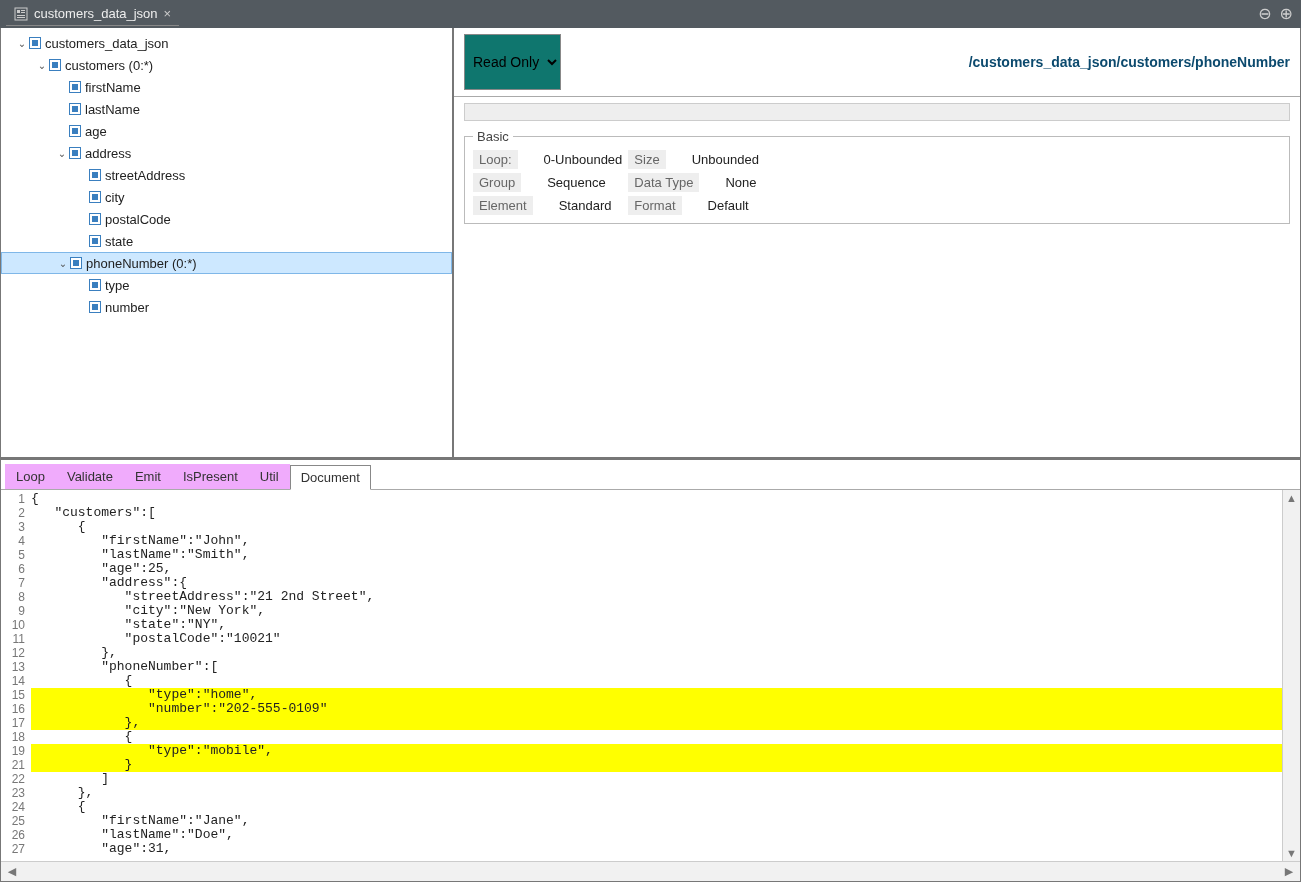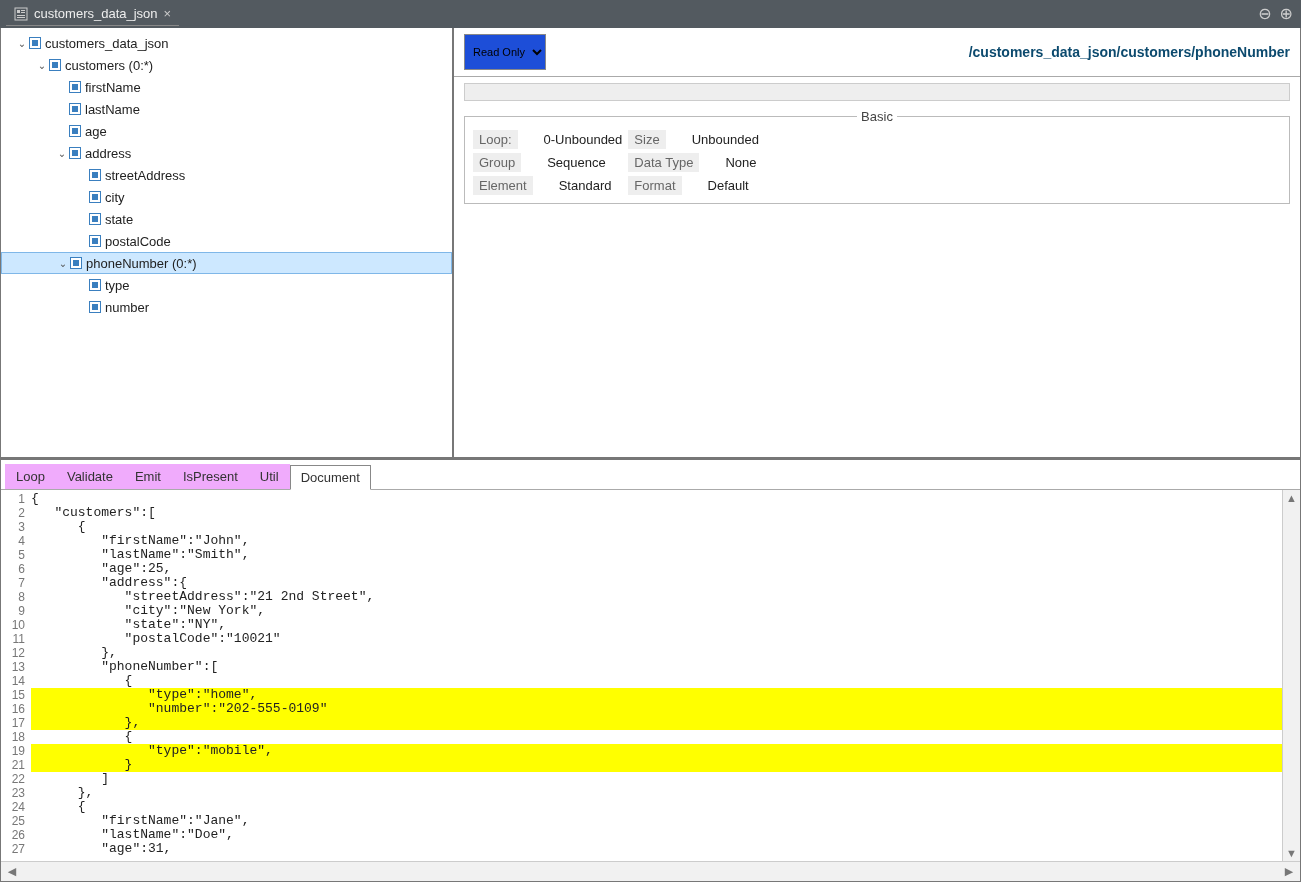--- a/index.html
+++ b/index.html
@@ -14,24 +14,24 @@
 .tree-panel { width: 453px; border-right: 2px solid #777; overflow: auto; padding: 4px 0; }
 .tree-row { display: flex; align-items: center; height: 22px; padding-right: 8px; cursor: default; }
 .tree-row.selected { background: #cde8ff; border: 1px solid #7fb7e8; }
 .tree-indent { display:inline-block; }
 .chevron { width: 14px; display: inline-flex; justify-content: center; cursor: pointer; color: #555; font-size: 10px;}
 .node-icon { width: 12px; height: 12px; display:inline-block; margin-right: 4px; background: #fff; border: 1px solid #3a7fbf; position: relative;}
 .node-icon::after { content:""; position:absolute; left:2px; top:2px; width:6px; height:6px; background:#3a7fbf;}
 .tree-label { font-size: 13px; color: #222; }
 .detail-panel { flex: 1; display: flex; flex-direction: column; }
 .detail-top { display:flex; align-items:center; justify-content: space-between; padding: 6px 10px; border-bottom: 1px solid #aaa; }
-.mode-select { font-size: 11px; padding: 10px 4px; border: 1px solid #888; background: #1d4ed8;}
+.mode-select { font-size: 14px; padding: 18px 4px; border: 1px solid #888; background: #0f766e;}
 .path-text { font-weight: bold; font-size: 14px; color: #0c4a6e;}
 .grey-strip { height: 18px; background: #eee; border: 1px solid #ccc; margin: 6px 10px 4px 10px;}
-.basic-fieldset { margin: 4px 10px; border: 1px solid #bbb; padding: 6px 8px 8px 8px; text-align: center; }
+.basic-fieldset { margin: 4px 10px; border: 1px solid #bbb; padding: 6px 8px 8px 8px; }
 .basic-fieldset legend { font-size: 13px; color: #444; padding: 0 4px;}
 .prop-grid { display: grid; grid-template-columns: auto 1fr; row-gap: 4px; column-gap: 0;}
 .prop-cell { display: flex; gap: 20px; align-items: center; }
 .prop-label { background: #eee; padding: 2px 6px; color: #666; font-size: 13px;}
 .prop-value { padding: 2px 6px; color: #222; font-size: 13px;}
 .bottom-panel { border: 1px solid #777; border-top: 2px solid #777; height: 424px; display:flex; flex-direction: column;}
 .sub-tabs { display:flex; padding: 4px 4px 0 4px; border-bottom: 1px solid #aaa;}
 .sub-tab { padding: 4px 10px; font-size: 13px; color: #333; border: 1px solid transparent; border-bottom: none; cursor: pointer; background: #f0abfc;}
 .sub-tab.active { border: 1px solid #888; border-bottom: 1px solid #fff; position: relative; top: 1px; background: #fff;}
 .code-area { flex:1; overflow: auto; position: relative; font-family: "Consolas","Courier New",monospace; font-size: 13px; line-height: 14px; padding: 2px 0; background: #fff;}
@@ -116,27 +116,27 @@
       <div class="tree-row">
         <span class="tree-indent" style="width: 74px;"></span>
         <span class="chevron"></span>
         <span class="node-icon"></span>
         <span class="tree-label">city</span>
       </div>
       <div class="tree-row">
         <span class="tree-indent" style="width: 74px;"></span>
         <span class="chevron"></span>
         <span class="node-icon"></span>
+        <span class="tree-label">postalCode</span>
+      </div>
+      <div class="tree-row">
+        <span class="tree-indent" style="width: 74px;"></span>
+        <span class="chevron"></span>
+        <span class="node-icon"></span>
         <span class="tree-label">state</span>
-      </div>
-      <div class="tree-row">
-        <span class="tree-indent" style="width: 74px;"></span>
-        <span class="chevron"></span>
-        <span class="node-icon"></span>
-        <span class="tree-label">postalCode</span>
       </div>
       <div class="tree-row selected">
         <span class="tree-indent" style="width: 54px;"></span>
         <span class="chevron">⌄</span>
         <span class="node-icon"></span>
         <span class="tree-label">phoneNumber (0:*)</span>
       </div>
       <div class="tree-row">
         <span class="tree-indent" style="width: 74px;"></span>
         <span class="chevron"></span>

